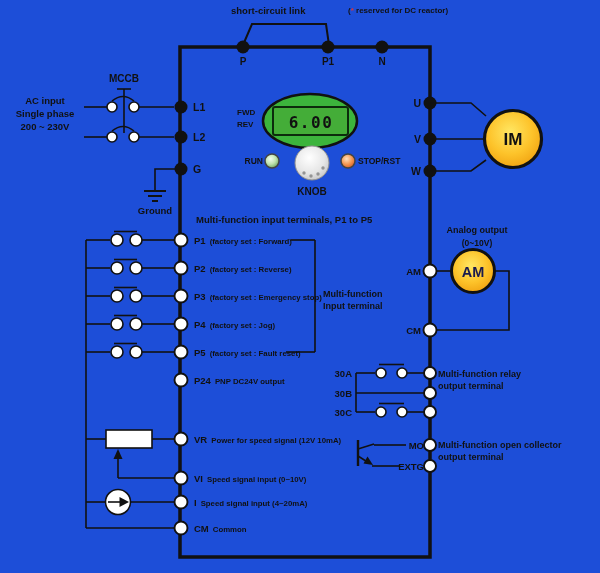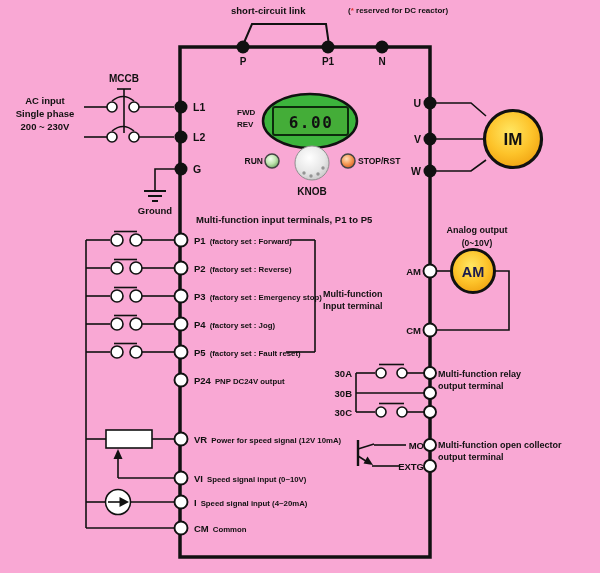--- a/index.html
+++ b/index.html
@@ -1,16 +1,16 @@
 <!DOCTYPE html>
 <html><head>
 <meta charset="utf-8">
 <style>
   html,body{margin:0;padding:0;background:#ffffff;}
-  .stage{position:relative;width:600px;height:573px;background:#f9a8d4;overflow:hidden;
+  .stage{position:relative;width:600px;height:573px;background:#1d4ed8;overflow:hidden;
          font-family:"Liberation Sans",sans-serif;}
   svg{display:block;}
   text{font-family:"Liberation Sans",sans-serif;fill:#111;}
   .t105{font-size:10.5px;font-weight:bold;}
   .t10{font-size:10px;font-weight:bold;}
   .t95{font-size:9.5px;font-weight:bold;}
   .t9{font-size:9px;font-weight:bold;}
   .t85{font-size:8.5px;font-weight:bold;}
   .t8{font-size:8px;font-weight:bold;}
   .tdesc{font-size:7.8px;font-weight:bold;}

